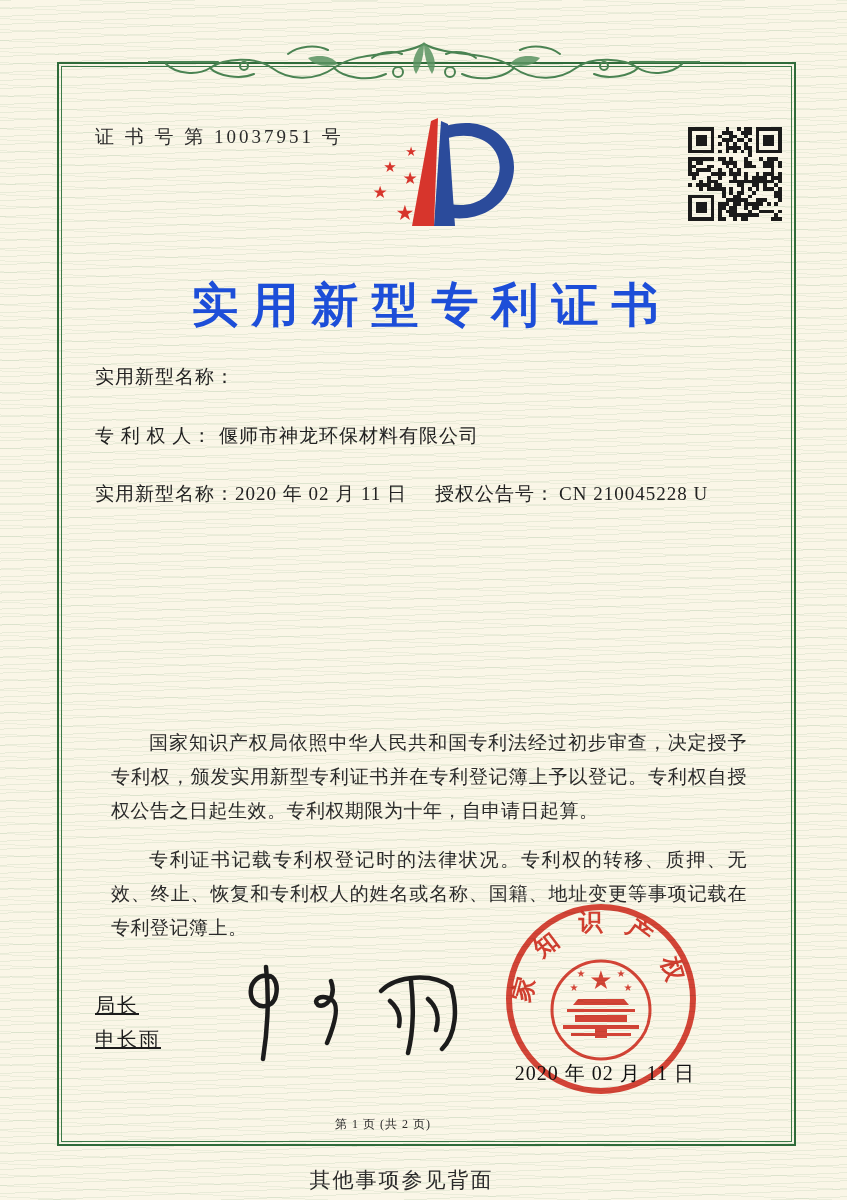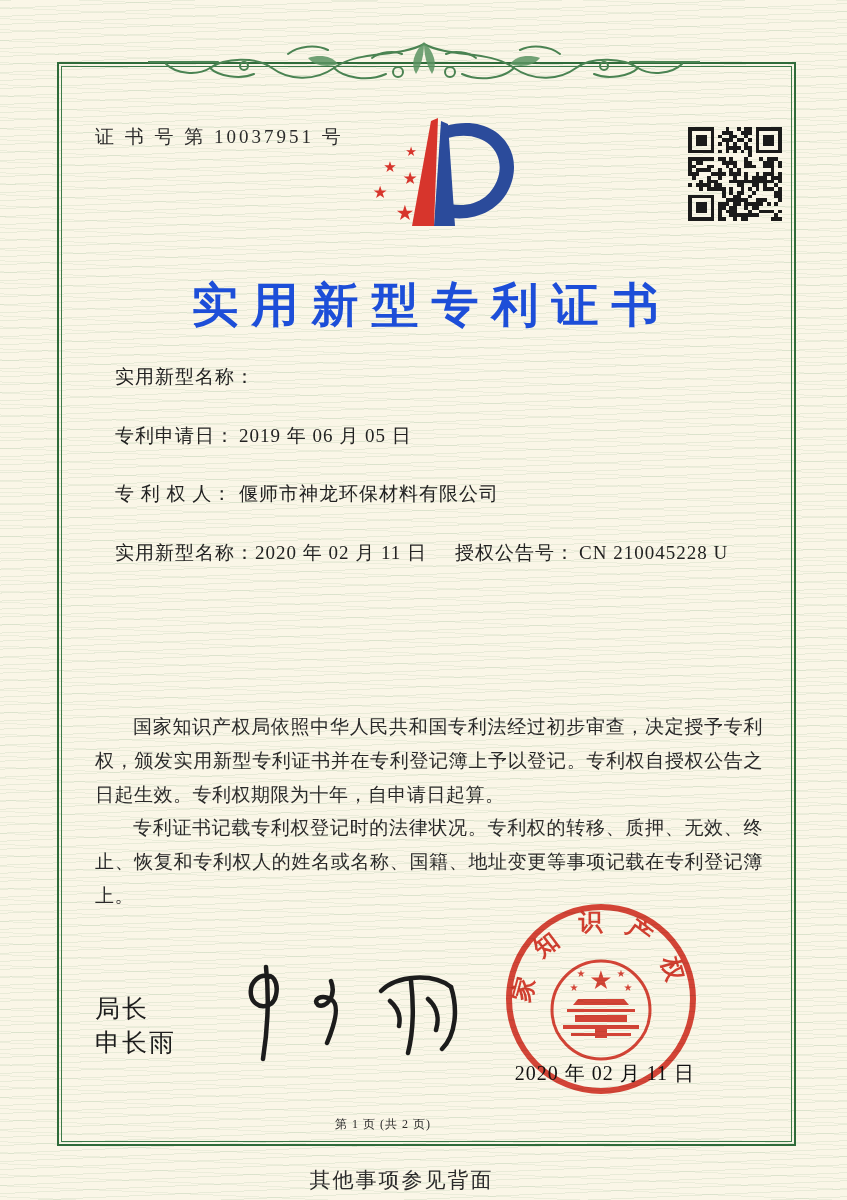--- a/index.html
+++ b/index.html
@@ -21,27 +21,27 @@
   }
   .ornament{position:absolute;left:148px;top:24px;width:552px;height:68px;}
   .cert-no{position:absolute;left:95px;top:124px;font-size:19px;letter-spacing:3px;color:#2b2b2b;}
   .logo{position:absolute;left:345px;top:110px;width:180px;height:132px;}
   .qr{position:absolute;left:688px;top:127px;width:94px;height:94px;}
   .title{
     position:absolute;left:16px;right:0;top:252px;text-align:center;
     font-size:47px;font-weight:700;letter-spacing:13px;color:#1d4ed8;margin-top:22px;
   }
   .fields{position:absolute;left:95px;top:364px;right:60px;}
-  .frow{display:flex;align-items:baseline;font-size:19px;margin-bottom:32.5px;white-space:nowrap;margin-left:20px;}
+  .frow{display:flex;align-items:baseline;font-size:19px;margin-bottom:32.5px;white-space:nowrap;}
   .flabel{flex:0 0 124px;letter-spacing:1px;}
   .fvalue{letter-spacing:1px;}
   .pair1{flex:0 0 340px;display:flex;}
   .paras{position:absolute;left:95px;top:710px;width:668px;font-size:19px;line-height:1.78;color:#2a2a2a;text-align:justify;}
-  .paras p{margin:0;text-indent:2em;letter-spacing:.5px;}
-  .director{position:absolute;left:95px;font-size:25px;letter-spacing:2px;color:#1d1d1d;}
+  .paras p{margin:16px;text-indent:2em;letter-spacing:.5px;}
+  .director{position:absolute;left:95px;font-size:20px;letter-spacing:2px;color:#1d1d1d;text-decoration:underline;}
   .d-role{top:992px;} .d-name{top:1026px;}
   .sig{position:absolute;left:235px;top:955px;width:225px;height:112px;}
   .seal{position:absolute;left:495px;top:893px;width:212px;height:212px;mix-blend-mode:multiply;}
   .seal-date{position:absolute;left:505px;top:1060px;width:200px;text-align:center;font-size:20px;letter-spacing:1px;color:#111;}
   .page-ind{position:absolute;left:288px;top:1116px;width:190px;text-align:center;font-size:12px;color:#2b2b2b;letter-spacing:1px;}
   .foot-note{position:absolute;left:0;right:44px;top:1166px;text-align:center;font-size:21px;color:#2b2b2b;letter-spacing:2px;}
   svg{display:block;}
 </style>
 </head>
 <body>
@@ -417,24 +417,20 @@
     <rect x="96" y="96" width="4" height="4" fill="#1b1b1b"></rect>
   </svg>
 
 <div class="title">实用新型专利证书</div>
 
 <div class="fields">
   <div class="frow">
     <span class="flabel">实用新型名称：</span>
   </div>
   <div class="frow">
-    <span class="flabel">专利申请日：</span>
-    <span class="fvalue">2019 年 06 月 05 日</span>
-  </div>
-  <div class="frow">
     <span class="flabel">专 利 权 人：</span>
     <span class="fvalue">偃师市神龙环保材料有限公司</span>
   </div>
   <div class="frow">
     <span class="pair1">
       <span class="flabel">实用新型名称：</span>
       <span class="fvalue">2020 年 02 月 11 日</span>
     </span>
     <span class="flabel">授权公告号：</span>
     <span class="fvalue">CN 210045228 U</span>

